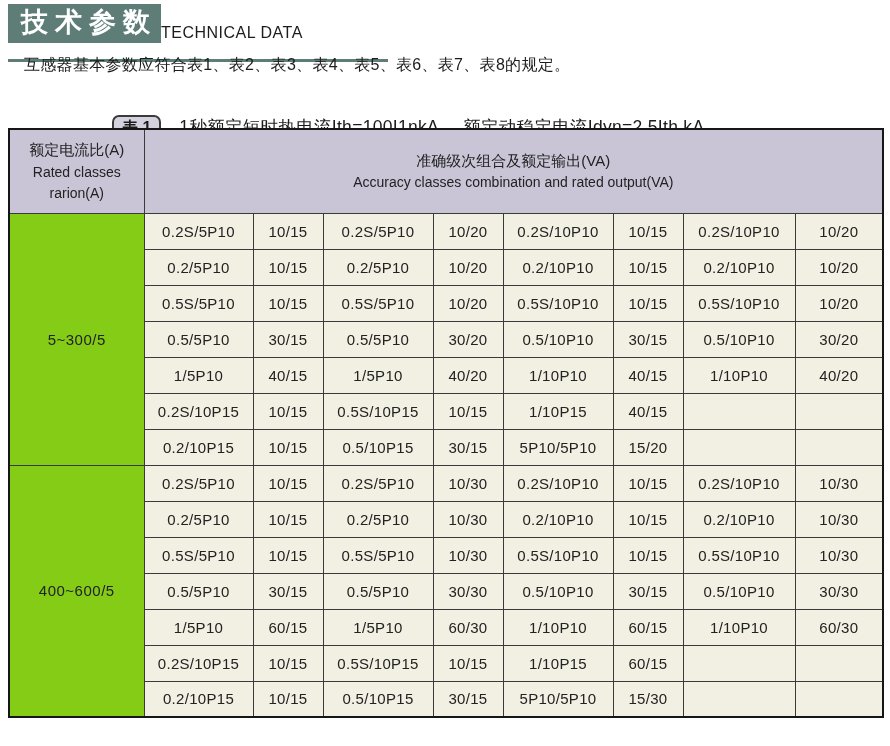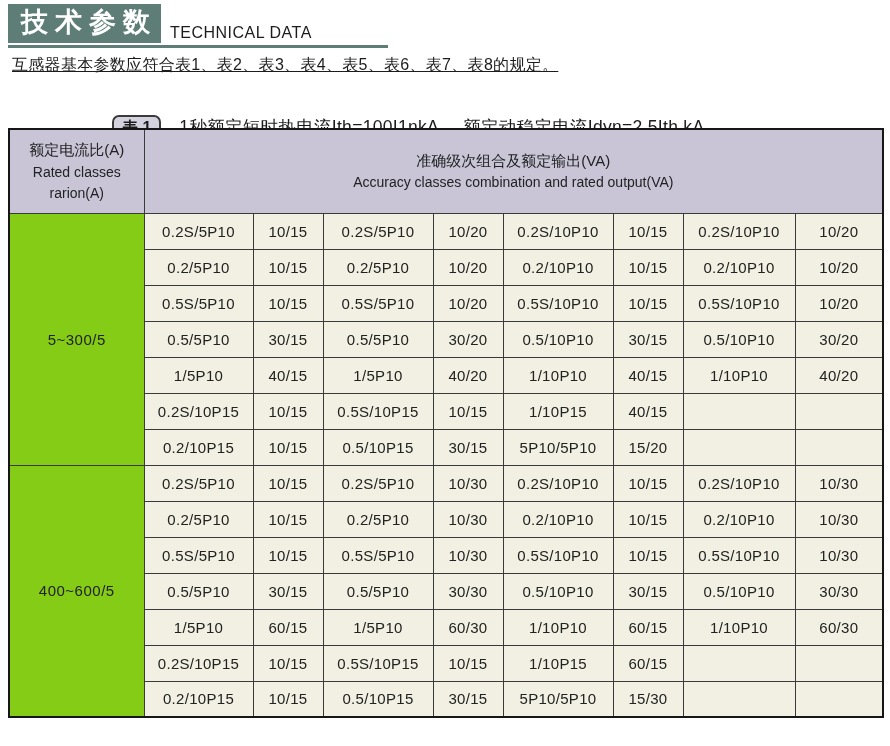--- a/index.html
+++ b/index.html
@@ -7,32 +7,32 @@
   body {
     width:890px; height:746px;
     font-family:"Liberation Sans","DejaVu Sans",sans-serif;
     color:#1c1c1c;
   }
   .page { position:relative; width:890px; height:746px; background:#fff; overflow:hidden; }
 
   
   .masthead {
     position:absolute; left:8px; top:4px; width:380px;
-    display:flex; align-items:flex-end; gap:9px;
-    border-bottom:3px solid #5d7d76; padding-bottom:2px;
+    display:flex; align-items:flex-end; 
+    border-bottom:3px solid #5d7d76; padding-bottom:16px;
   }
   .cn-badge {
     background:#5d7d76; color:#ffffff;
     font-weight:bold; font-size:27px; letter-spacing:7px;
     padding:4px 4px 5px 13px; line-height:1.1;
   }
   .en-title { font-size:16px; letter-spacing:0.5px; padding-bottom:1px; }
 
   
-  .intro { position:absolute; left:12px; top:55px; font-size:16px; letter-spacing:0.3px;text-decoration:underline; }
+  .intro { position:absolute; left:24px; top:55px; font-size:16px; letter-spacing:0.3px; }
 
   
   .caption { position:absolute; left:112px; top:115px; display:flex; align-items:flex-start; }
   .tbl-badge {
     border:2px solid #3a3a3a; background:#d5d2e0; border-radius:7px;
     font-size:16px; font-weight:bold; padding:1px 8px 2px 8px; white-space:nowrap;
   }
   .caption-text { font-size:17.5px; font-weight:normal; margin-left:18px; letter-spacing:0.3px; white-space:nowrap; }
   .caption-text .part2 { margin-left:20px; }
 

